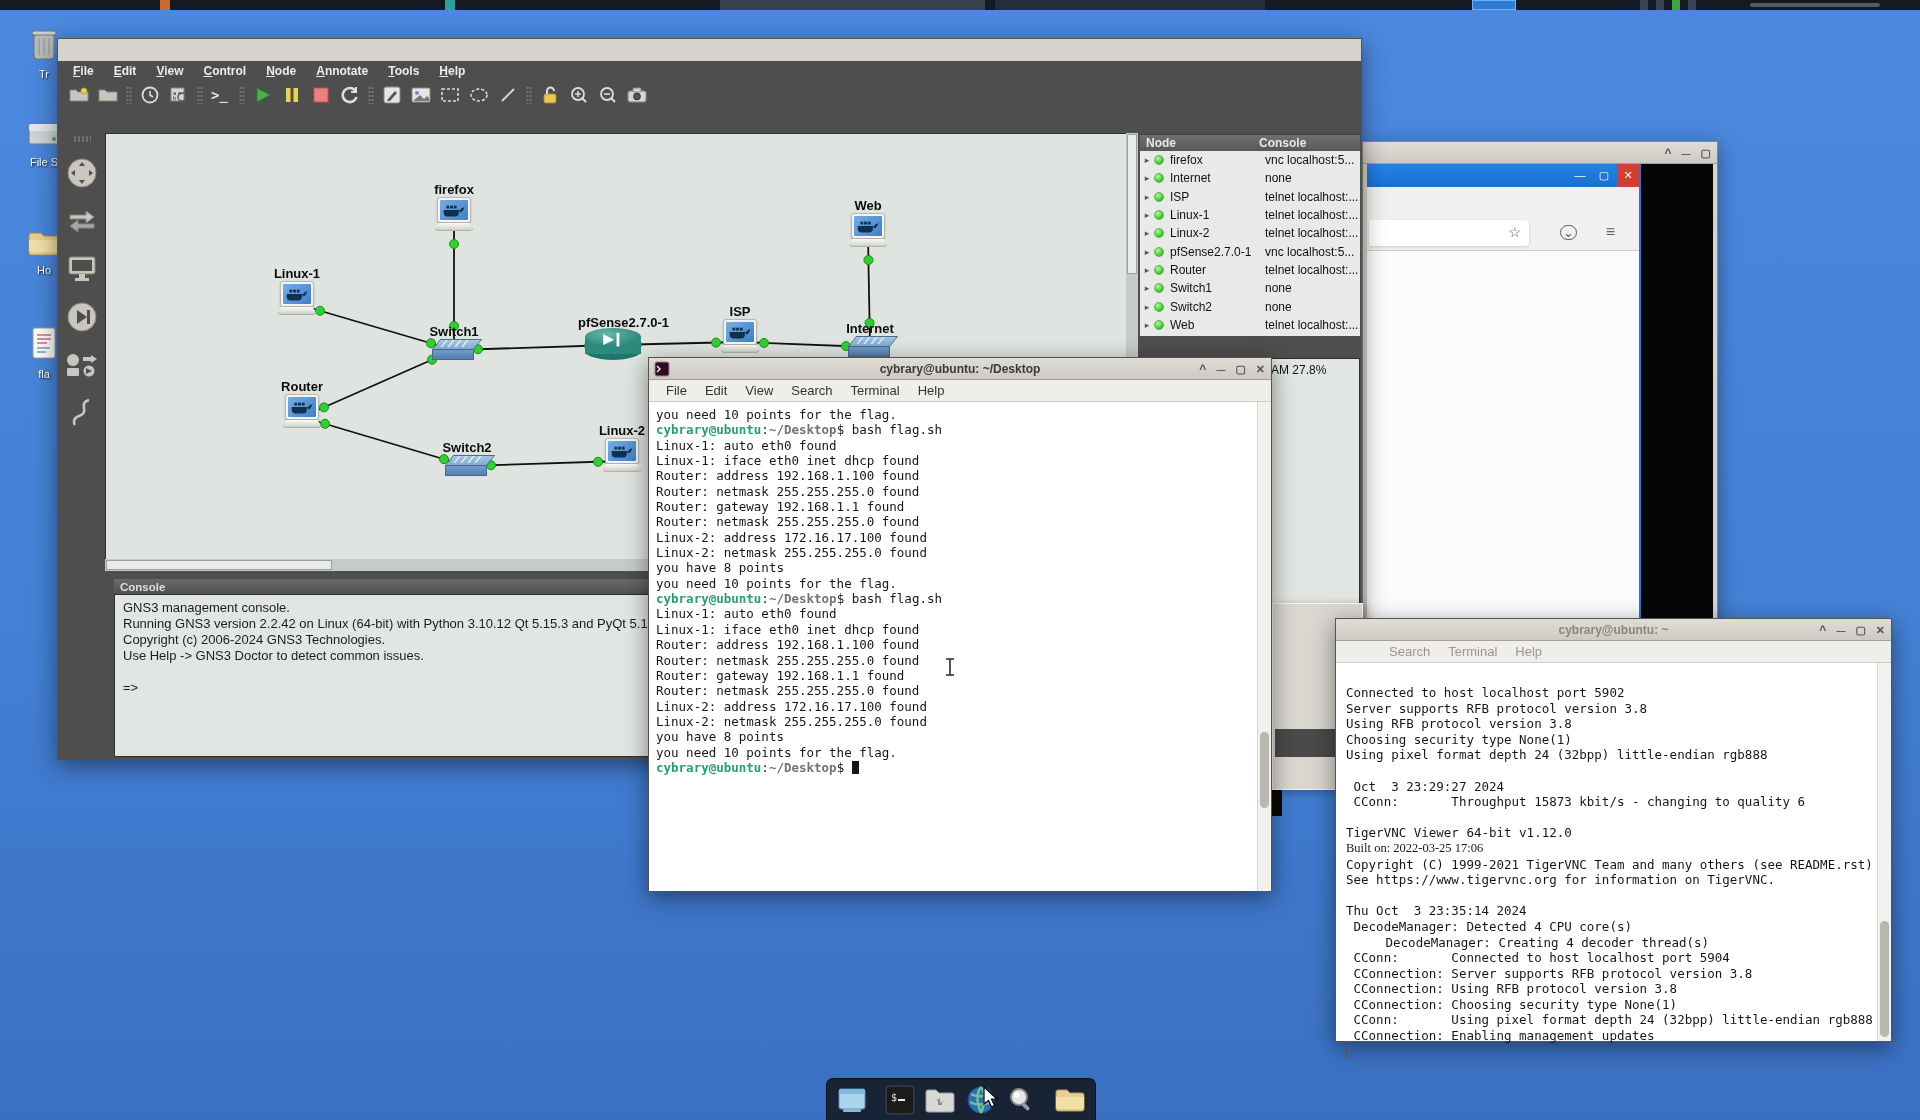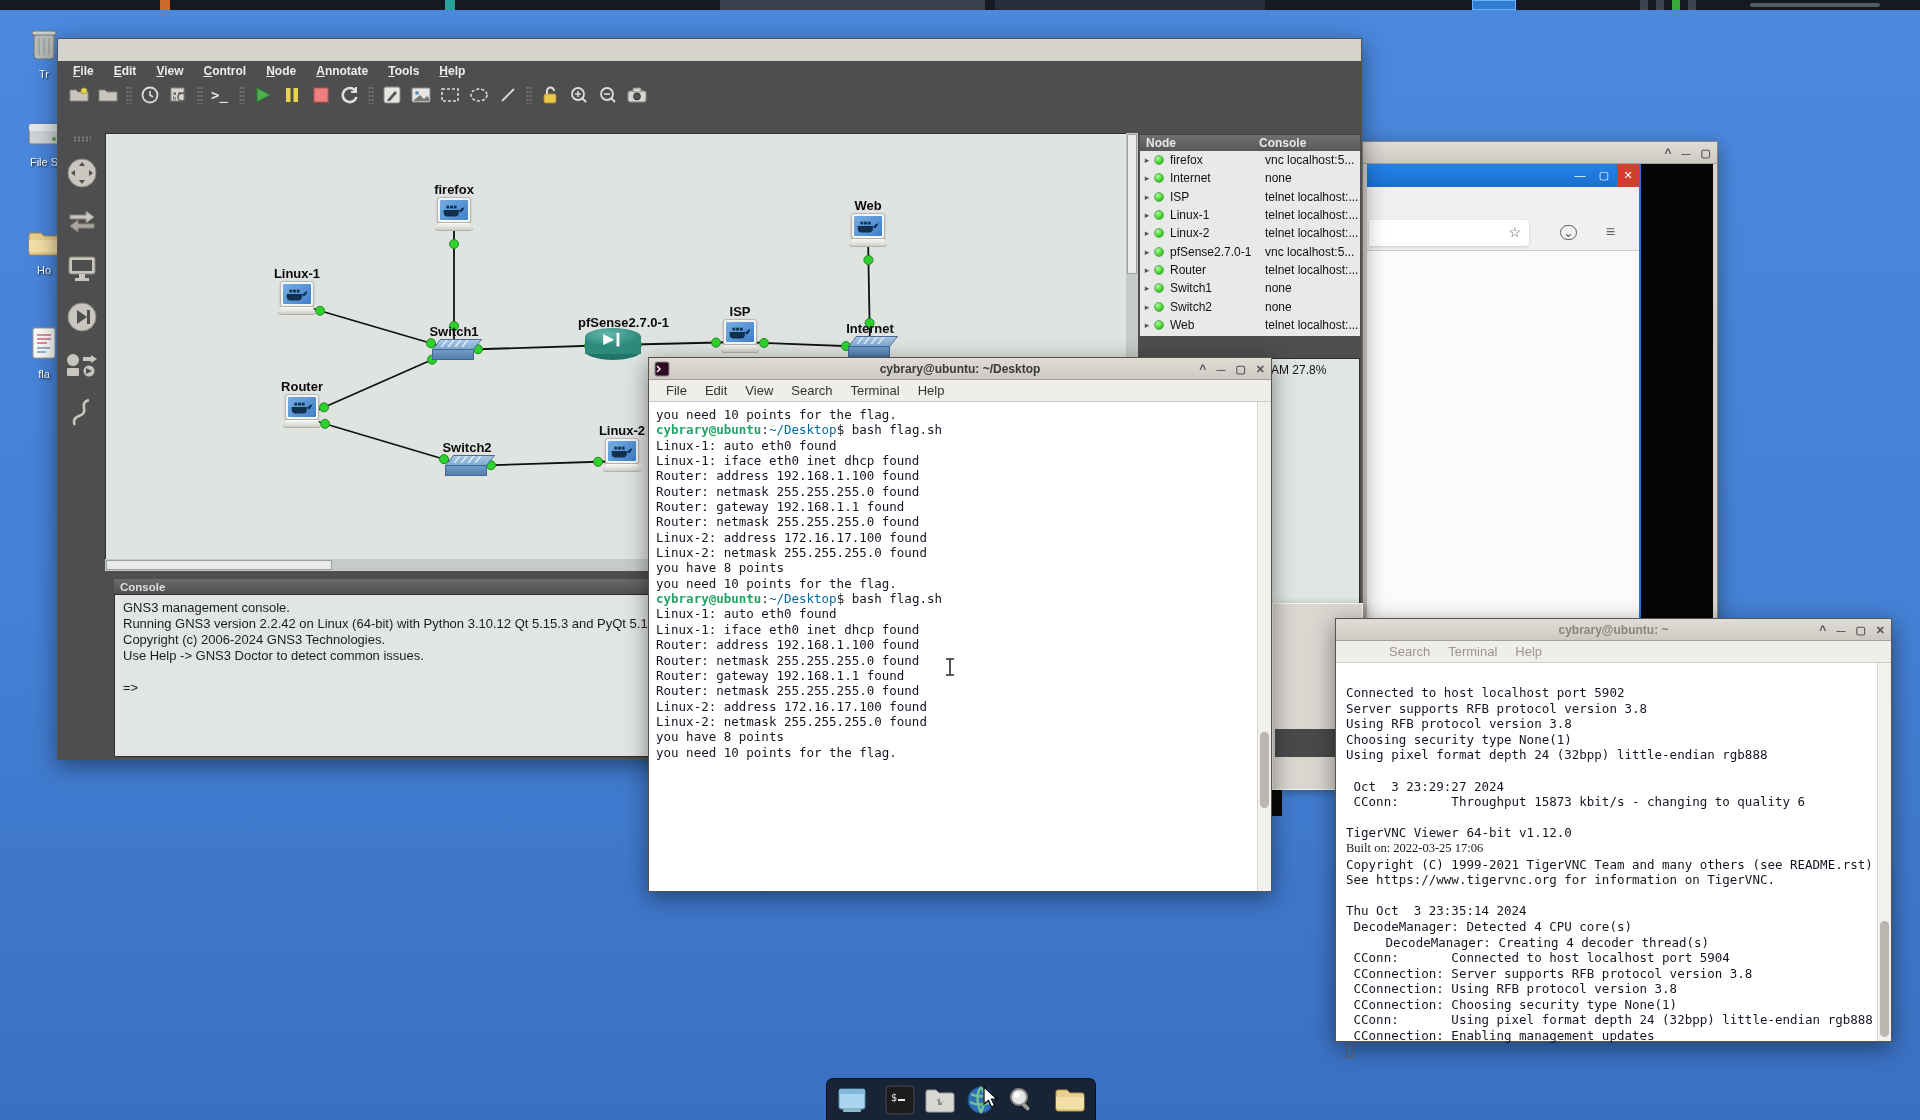--- a/index.html
+++ b/index.html
@@ -79,21 +79,21 @@
   #gns3-console { position:absolute; left:56px; top:518px; width:1022px; height:178px; }
   #gns3-console .cbody { position:absolute; left:0; top:15px; right:0; bottom:0; background:#e2e6e2; border:1px solid #2f2f2f; padding:5px 8px; font-size:13px; color:#1c1c1c; line-height:16px; white-space:pre-wrap; font-family:"Liberation Sans",sans-serif; }
 
   
   .term-menubar { height:22px; background:#f0eeeb; border-bottom:1px solid #cfccc6; display:flex; align-items:center; padding-left:8px; }
   .term-menubar .mi { font-size:13px; color:#333; padding:0 9px; }
   .term-menubar.inactive .mi { color:#9a968f; }
   .term-body { position:absolute; left:0; right:0; bottom:0; background:#ffffff; font-family:"DejaVu Sans Mono","Liberation Mono",monospace; font-size:12.5px; color:#171421; }
   .tl { height:15.35px; line-height:15.35px; white-space:pre; }
   .pu { color:#26a269; font-weight:bold; }
-  .pp { color:#0369a1; font-weight:normal; }
+  .pp { color:#737373; font-weight:bold; }
   .cur { display:inline-block; width:7.5px; height:13px; background:#171421; vertical-align:-2px; }
   .curh { display:inline-block; width:7.5px; height:13px; border:1px solid #555; vertical-align:-2px; }
   .vscrollbar { position:absolute; top:0; bottom:0; width:14px; right:0; background:#f3f1ee; border-left:1px solid #d8d5cf; }
   .vscrollbar .vh { position:absolute; left:2px; width:9px; background:#bab6b0; border-radius:5px; }
 
   #term { left:648px; top:357px; width:624px; height:535px; }
   #term-lines { padding:5px 0 0 7px; }
 
   #vncterm { left:1335px; top:618px; width:557px; height:424px; }
   #vnc-lines { padding:22px 0 0 10px; }
@@ -757,20 +757,21 @@
         <div class="tl">Linux-1: auto eth0 found</div>
         <div class="tl">Linux-1: iface eth0 inet dhcp found</div>
         <div class="tl">Router: address 192.168.1.100 found</div>
         <div class="tl">Router: netmask 255.255.255.0 found</div>
         <div class="tl">Router: gateway 192.168.1.1 found</div>
         <div class="tl">Router: netmask 255.255.255.0 found</div>
         <div class="tl">Linux-2: address 172.16.17.100 found</div>
         <div class="tl">Linux-2: netmask 255.255.255.0 found</div>
         <div class="tl">you have 8 points</div>
         <div class="tl">you need 10 points for the flag.</div>
+        <div class="tl"><span class="pu">cybrary@ubuntu</span>:<span class="pp">~/Desktop</span>$ <span class="cur"></span></div>
       </div>
     <div class="vscrollbar">
         <div class="vh" style="top:330px;height:76px"></div>
       </div>
   </div>
 </div>
 
 <div class="abs" id="dock">
   <div class="dock-ic">
     <svg width="30" height="28" viewBox="0 0 30 28">

